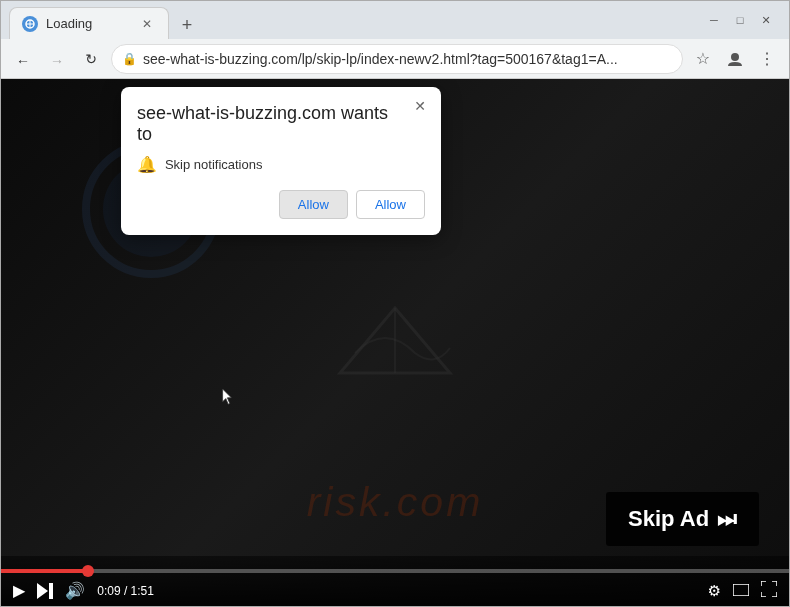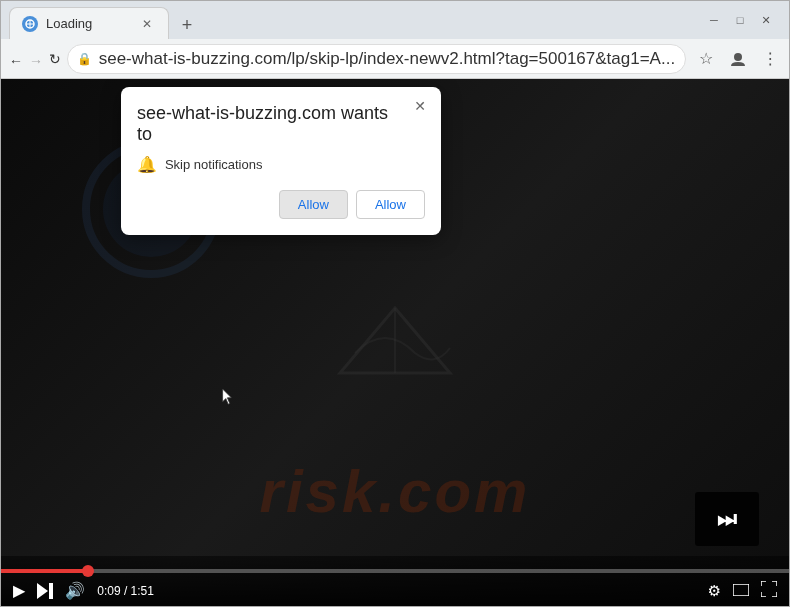--- a/index.html
+++ b/index.html
@@ -131,21 +131,21 @@
     }
     .lock-icon {
       font-size: 12px;
       color: #5a5a5a;
     }
     .address-text {
       flex: 1;
       overflow: hidden;
       white-space: nowrap;
       text-overflow: ellipsis;
-      font-size: 17px;
+      font-size: 14px;
     }
     .toolbar-icons {
       display: flex;
       align-items: center;
       gap: 4px;
     }
     .toolbar-icon {
       width: 28px;
       height: 28px;
       border-radius: 50%;
@@ -174,22 +174,22 @@
       align-items: center;
       justify-content: center;
     }
 
     
     .watermark {
       position: absolute;
       bottom: 80px;
       left: 50%;
       transform: translateX(-50%);
-      font-size: 60px;
-      font-weight: bold;
+      font-size: 41px;
+      font-weight: normal;
       color: rgba(120, 40, 10, 0.35);
       white-space: nowrap;
       font-style: italic;
       letter-spacing: 3px;
       user-select: none;
       margin-top: 20px;
     }
     .logo-mark {
       width: 120px;
       height: 80px;
@@ -444,20 +444,21 @@
         <span class="bell-icon">🔔</span>
         <span>Skip notifications</span>
       </div>
       <div class="popup-buttons">
         <button class="btn-allow">Allow</button>
         <button class="btn-block">Allow</button>
       </div>
     </div>
 
     <div class="skip-ad-btn">
+      <span>Skip Ad</span>
       <span>⏭</span>
     </div>
 
     <svg class="cursor" viewBox="0 0 16 20">
       <polygon points="0,0 0,16 4,12 7,19 9,18 6,11 11,11" fill="white" stroke="#333" stroke-width="1"></polygon>
     </svg>
 
     <div class="video-controls">
       <div class="progress-bar">
         <div class="progress-fill" style="width: 11%;"></div>

